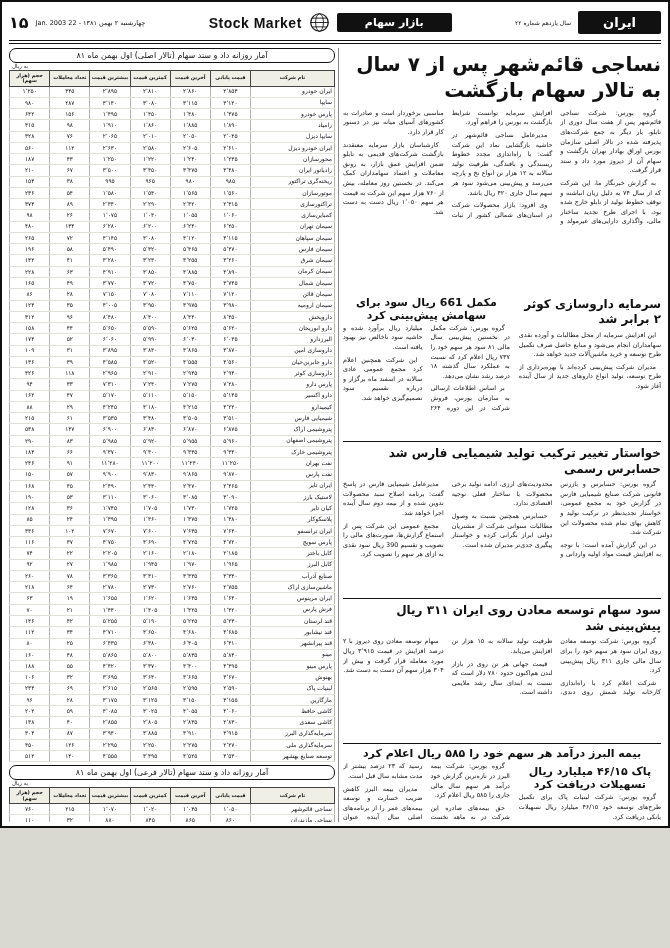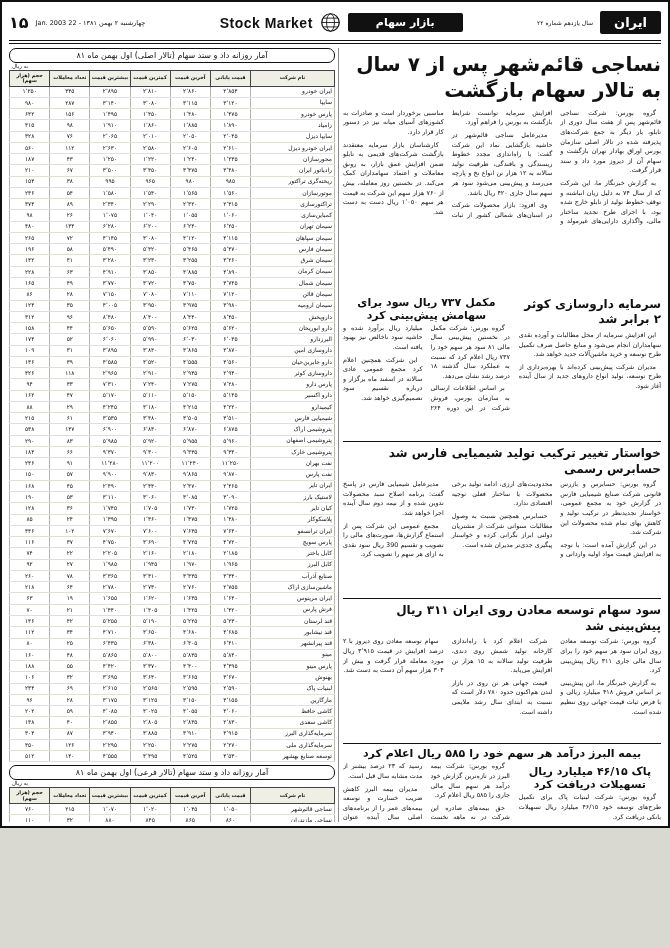--- a/index.html
+++ b/index.html
@@ -8,21 +8,21 @@
 
   
   .header{position:absolute;left:7px;right:7px;top:5px;height:31px;display:flex;align-items:center;gap:7px}
   .page-num{font-size:16px;font-weight:bold}
   .hdr-date{font-size:6.5px;direction:rtl;white-space:nowrap}
   .spacer{flex:1}
   .stock-market{font-family:Liberation Sans, sans-serif;font-weight:bold;font-size:14px;letter-spacing:.5px}
   .globe{width:21px;height:21px;flex:0 0 auto}
   .fa-title{background:#111;color:#fff;font-weight:bold;font-size:11px;padding:3px 28px;border-radius:2px;direction:rtl;white-space:nowrap}
   .issue{font-size:6px;direction:rtl;text-align:right;line-height:1.3}
-  .masthead{background:#111;color:#fff;direction:rtl;font-weight:bold;font-size:13px;padding:4px 14px;border-radius:2px}
+  .masthead{background:#111;color:#fff;direction:rtl;font-weight:bold;font-size:13px;padding:4px 25px;border-radius:2px}
   .hdr-rule{position:absolute;left:7px;right:7px;top:38px;height:4px;border-top:1.5px solid #111;border-bottom:1px solid #111}
 
   
   .tables-col{position:absolute;left:7px;top:46px;width:326px;bottom:4px;overflow:hidden}
   .colsep{position:absolute;left:336px;top:46px;bottom:4px;width:1px;background:#888}
   .articles-col{position:absolute;left:341px;right:7px;top:46px;bottom:4px;direction:rtl;overflow:hidden}
 
   
   .table-titlebar{border:1.5px solid #111;border-radius:7px;text-align:center;font-weight:normal;font-size:8px;padding:2px 0;direction:rtl;background:#fff}
   .rial-note{direction:rtl;font-size:5.5px;padding:0 3px 1px;text-align:left}
@@ -796,21 +796,21 @@
         <div class="subhead">
           <div>سرمایه داروسازی کوثر</div>
           <div>۲ برابر شد</div>
         </div>
         <div class="body-txt h-b">
             <p>این افزایش سرمایه از محل مطالبات و آورده نقدی سهامداران انجام می‌شود و منابع حاصل صرف تکمیل طرح توسعه و خرید ماشین‌آلات جدید خواهد شد.</p>
             <p>مدیران شرکت پیش‌بینی کرده‌اند با بهره‌برداری از طرح توسعه، تولید انواع داروهای جدید از سال آینده آغاز شود.</p>
           </div>
       </div>
       <div class="part-l">
-        <div class="boldline">مکمل ۷۳۷ ریال سود برای سهامش پیش‌بینی کرد</div>
+        <div class="boldline">مکمل 661 ریال سود برای سهامش پیش‌بینی کرد</div>
         <div class="body-txt cols2 h-b">
             <p>گروه بورس: شرکت مکمل در نخستین پیش‌بینی سال مالی ۸۱ سود هر سهم خود را ۷۳۷ ریال اعلام کرد که نسبت به عملکرد سال گذشته ۱۸ درصد رشد نشان می‌دهد.</p>
             <p>بر اساس اطلاعات ارسالی به سازمان بورس، فروش شرکت در این دوره ۲۶۴ میلیارد ریال برآورد شده و حاشیه سود ناخالص نیز بهبود یافته است.</p>
             <p>این شرکت همچنین اعلام کرد مجمع عمومی عادی سالانه در اسفند ماه برگزار و درباره تقسیم سود تصمیم‌گیری خواهد شد.</p>
           </div>
       </div>
     </div>
 
     <div class="divider"></div>
 
@@ -827,21 +827,20 @@
       </div>
 
     <div class="divider"></div>
 
     <div class="subhead">
       <div>سود سهام توسعه معادن روی ایران ۳۱۱ ریال</div>
       <div>پیش‌بینی شد</div>
     </div>
     <div class="body-txt cols3 h-d">
         <p>گروه بورس: شرکت توسعه معادن روی ایران سود هر سهم خود را برای سال مالی جاری ۳۱۱ ریال پیش‌بینی کرد.</p>
-        <p>به گزارش خبرنگار ما، این پیش‌بینی بر اساس فروش ۴۱۸ میلیارد ریالی و با فرض ثبات قیمت جهانی روی تنظیم شده است.</p>
         <p>شرکت اعلام کرد با راه‌اندازی کارخانه تولید شمش روی دندی، ظرفیت تولید سالانه به ۱۵ هزار تن افزایش می‌یابد.</p>
         <p>قیمت جهانی هر تن روی در بازار لندن هم‌اکنون حدود ۷۸۰ دلار است که نسبت به ابتدای سال رشد ملایمی داشته است.</p>
         <p>سهام توسعه معادن روی دیروز با ۲ درصد افزایش در قیمت ۳٬۹۱۵ ریال مورد معامله قرار گرفت و بیش از ۳۰۴ هزار سهم آن دست به دست شد.</p>
       </div>
 
     <div class="divider"></div>
 
     <div class="boldline">بیمه البرز درآمد هر سهم خود را ۵۸۵ ریال اعلام کرد</div>
     <div class="split">
       <div class="part-r">

